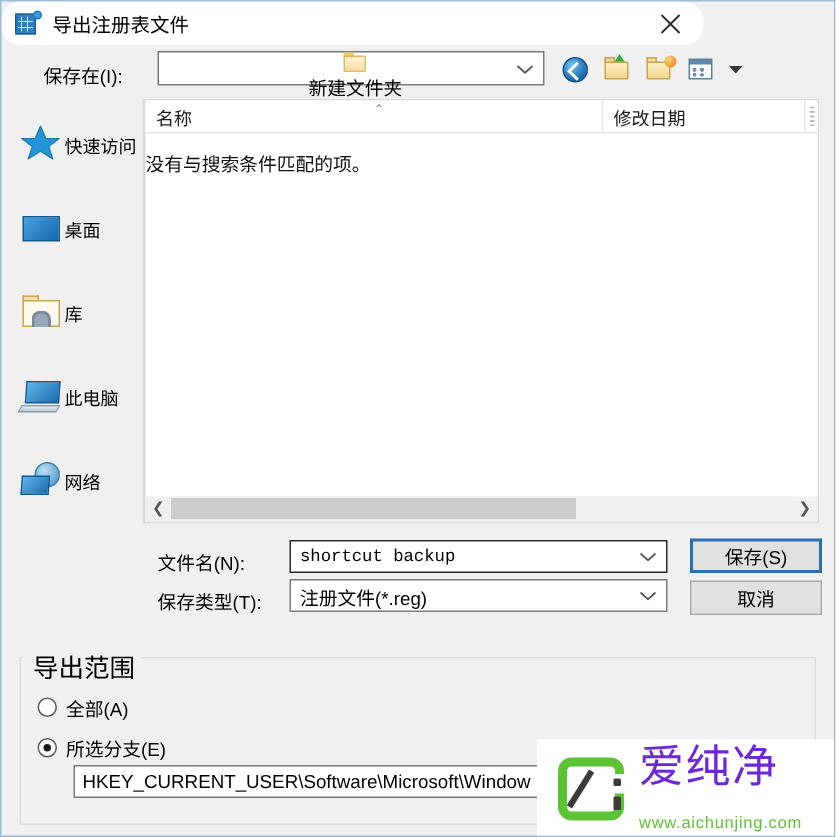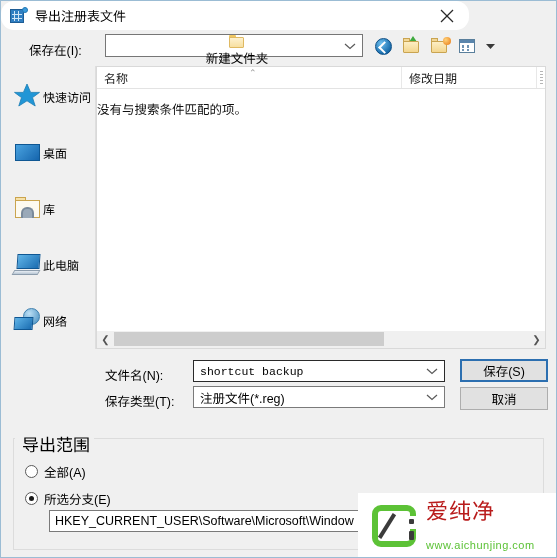--- a/index.html
+++ b/index.html
@@ -660,22 +660,22 @@
     background: #3b3b3b;
     border-radius: 1px;
   }
   .wm-text {
     margin-left: 10px;
     display: flex;
     flex-direction: column;
     justify-content: center;
   }
   .wm-cn {
-    font-size: 22px;
-    color: #b91c1c;
+    font-size: 30px;
+    color: #6d28d9;
     letter-spacing: 1px;
     line-height: 1;
     white-space: nowrap;
   }
   .wm-url {
     margin-top: 16px;
     font-size: 11px;
     color: #5cc236;
     letter-spacing: 0.5px;
     white-space: nowrap;

